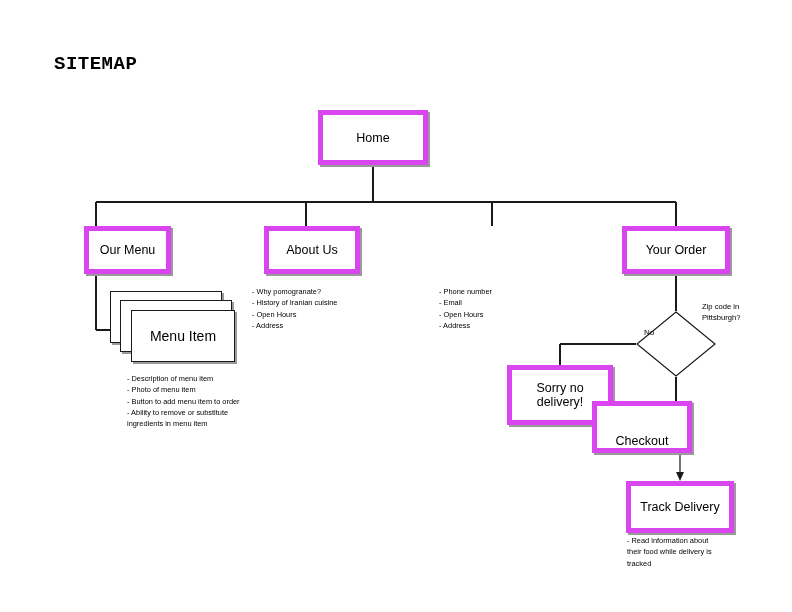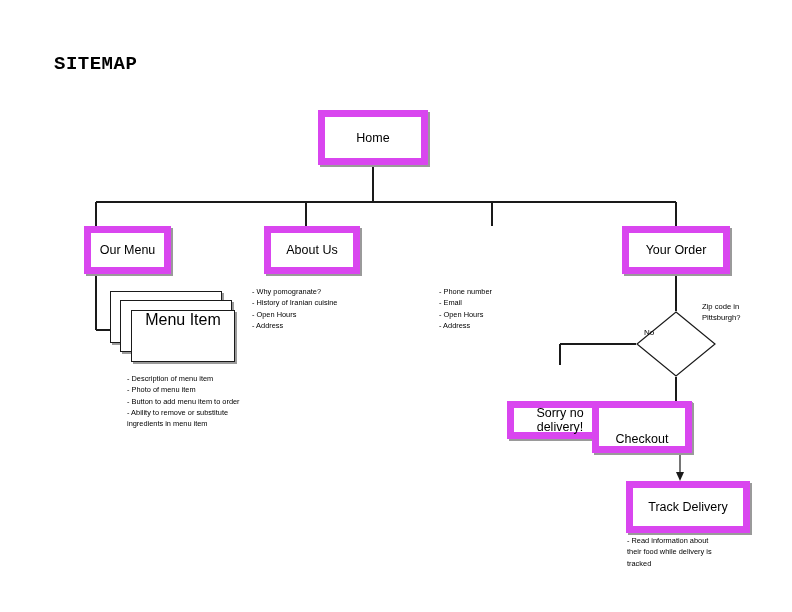--- a/index.html
+++ b/index.html
@@ -46,42 +46,43 @@
     width: 792px;
     height: 612px;
     pointer-events: none;
   }
 
   
   .node {
     position: absolute;
     box-sizing: border-box;
     background: #ffffff;
-    border: 7px solid #d946ef;
+    border: 5px solid #d946ef;
     box-shadow: 2px 2px 0 0 #9a9a9a;
     display: flex;
     align-items: center;
     justify-content: center;
     font-size: 12.5px;
     color: #000000;
     text-align: center;
   }
 
   
   .stack-card {
     position: absolute;
     box-sizing: border-box;
     background: #ffffff;
     border: 1px solid #1a1a1a;
     box-shadow: 2px 2px 0 0 #9a9a9a;
   }
   .stack-front {
     display: flex;
+    align-items: center;
     justify-content: center;
-    font-size: 16px;
+    font-size: 14px;
   }
 
   
   .diamond-wrap {
     position: absolute;
     width: 80px;
     height: 66px;
   }
   .diamond-wrap svg { display: block; }
 
@@ -173,29 +174,29 @@
       <polygon points="40,1 79,33 40,65 1,33" fill="#ffffff" stroke="#1a1a1a" stroke-width="1.2"></polygon>
     </svg>
   </div>
   <div class="diamond-label" style="left:702px; top:302px;">Zip code in
 Pittsburgh?</div>
 
   <div class="edge-label" style="left:608px; top:328px;margin-left:36px;">No</div>
 
   <div class="edge-label" style="left:680px; top:379px;margin-top:20px;">Yes</div>
 
-  <div class="node" style="left:507px; top:365px; width:106px; height:38px;margin-top:36px;">
+  <div class="node" style="left:507px; top:365px; width:106px; height:60px;">
     <span>Sorry no delivery!</span>
   </div>
 
   <div class="node" style="left:592px; top:401px; width:100px; height:52px;align-items:flex-end;">
     <span>Checkout</span>
   </div>
 
-  <div class="node" style="left:626px; top:481px; width:124px; height:52px;">
+  <div class="node" style="left:626px; top:481px; width:108px; height:52px;">
     <span>Track Delivery</span>
   </div>
 
   <div class="notes" style="left:127px; top:373px; width:150px;">- Description of menu item
 - Photo of menu item
 - Button to add menu item to order
 - Ability to remove or substitute
 ingredients in menu item</div>
 
   <div class="notes" style="left:252px; top:286px; width:130px;">- Why pomogranate?

